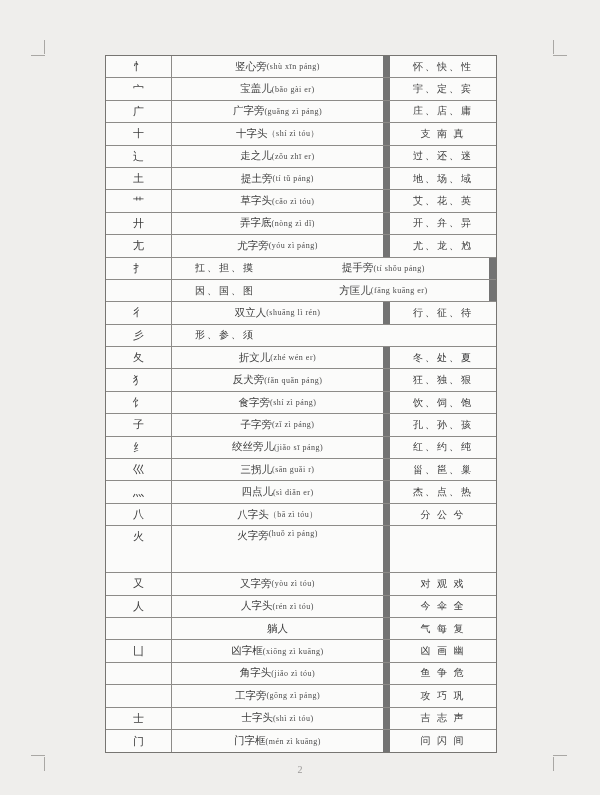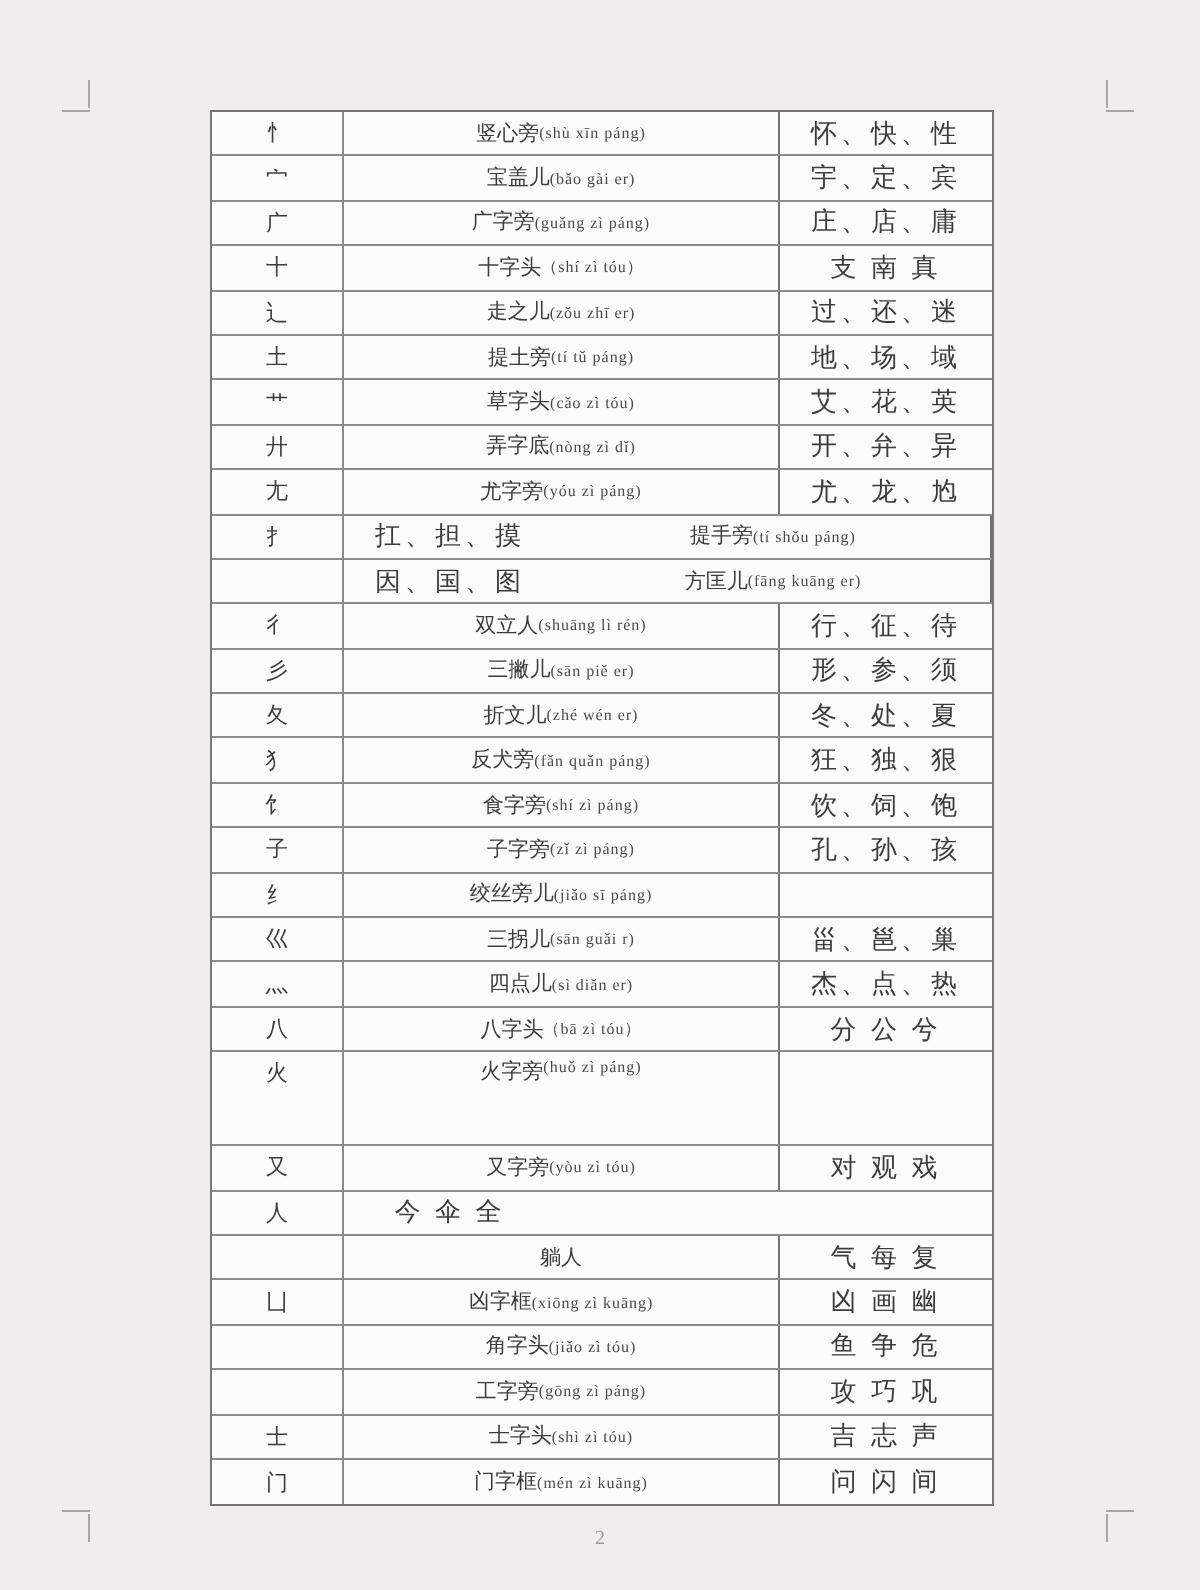--- a/index.html
+++ b/index.html
@@ -33,23 +33,23 @@
   }
   .row { display:flex; height:22.4px; border-bottom:1px solid #8d8b88; }
   .row:last-child { border-bottom:none; }
   .row.tall { height:47px; }
   .cell {
     display:flex; align-items:center; justify-content:center;
     overflow:hidden; white-space:nowrap;
   }
   .row.tall .cell { align-items:flex-start; padding-top:3px; }
   .c-radical { width:66px; border-right:1px solid #8d8b88; font-size:11px; }
-  .c-name   { width:218px; border-right:1px solid #737373; font-size:10.5px; }
+  .c-name   { width:218px; border-right:7px solid #737373; font-size:10.5px; }
   .c-name .py { font-size:8px; letter-spacing:0.5px; color:#4a4a4a; }
-  .c-examples { width:106px; font-size:13px; letter-spacing:2px; }
+  .c-examples { width:106px; font-size:10px; letter-spacing:2px; }
   .c-examples.align-left { justify-content:flex-start; padding-left:1px;margin-top:44px; }
 
   .page-number {
     position:absolute; left:293px; top:764px; width:14px;
     text-align:center; font-size:10px; color:#9b9998;
   }
 </style>
 </head>
 <body>
 
@@ -165,24 +165,20 @@
         <div class="row">
           <div class="cell c-radical">彳</div>
           <div class="cell c-name">
             <span>双立人</span>
             <span class="py">(shuāng lì rén)</span>
           </div>
           <div class="cell c-examples">行、征、待</div>
         </div>
         <div class="row">
           <div class="cell c-radical">彡</div>
-          <div class="cell c-name">
-            <span>三撇儿</span>
-            <span class="py">(sān piě er)</span>
-          </div>
           <div class="cell c-examples">形、参、须</div>
         </div>
         <div class="row">
           <div class="cell c-radical">夂</div>
           <div class="cell c-name">
             <span>折文儿</span>
             <span class="py">(zhé wén er)</span>
           </div>
           <div class="cell c-examples">冬、处、夏</div>
         </div>
@@ -209,20 +205,21 @@
             <span class="py">(zǐ zì páng)</span>
           </div>
           <div class="cell c-examples">孔、孙、孩</div>
         </div>
         <div class="row">
           <div class="cell c-radical">纟</div>
           <div class="cell c-name">
             <span>绞丝旁儿</span>
             <span class="py">(jiǎo sī páng)</span>
           </div>
+          <div class="cell c-examples">红、约、纯</div>
         </div>
         <div class="row">
           <div class="cell c-radical">巛</div>
           <div class="cell c-name">
             <span>三拐儿</span>
             <span class="py">(sān guǎi r)</span>
           </div>
           <div class="cell c-examples">甾、邕、巢</div>
         </div>
         <div class="row">
@@ -252,20 +249,24 @@
         <div class="row">
           <div class="cell c-radical">又</div>
           <div class="cell c-name">
             <span>又字旁</span>
             <span class="py">(yòu zì tóu)</span>
           </div>
           <div class="cell c-examples">对 观 戏</div>
         </div>
         <div class="row">
           <div class="cell c-radical">人</div>
+          <div class="cell c-name">
+            <span>人字头</span>
+            <span class="py">(rén zì tóu)</span>
+          </div>
           <div class="cell c-examples">今 伞 全</div>
         </div>
         <div class="row">
           <div class="cell c-radical"></div>
           <div class="cell c-name">
             <span>躺人</span>
             <span class="py"></span>
           </div>
           <div class="cell c-examples">气 每 复</div>
         </div>

